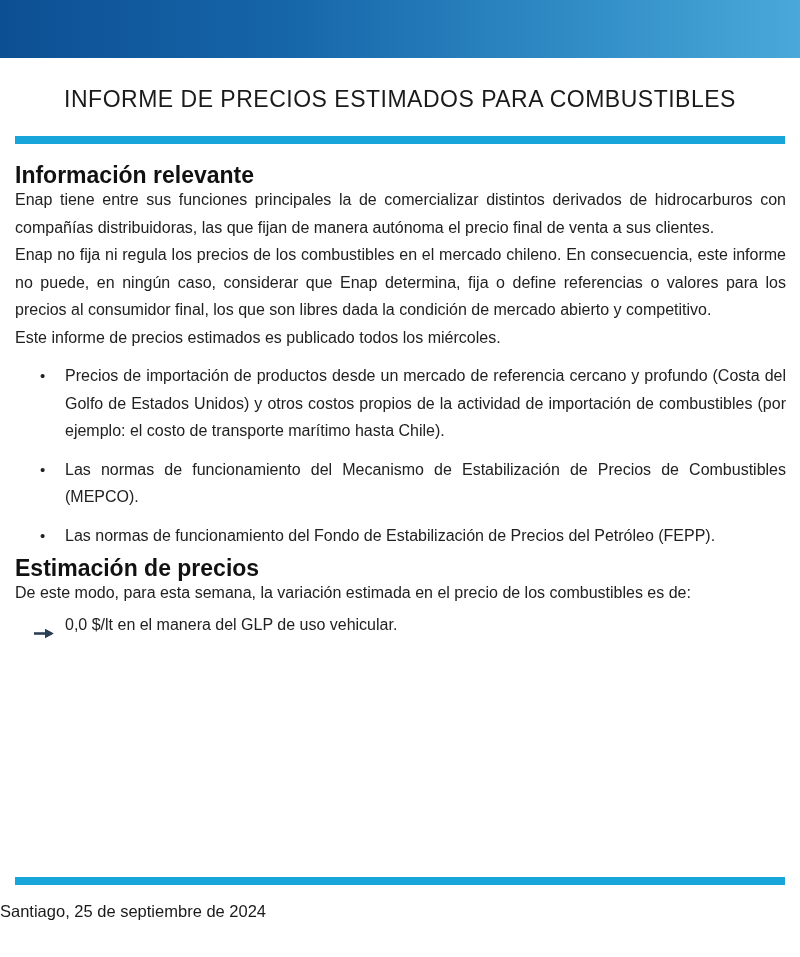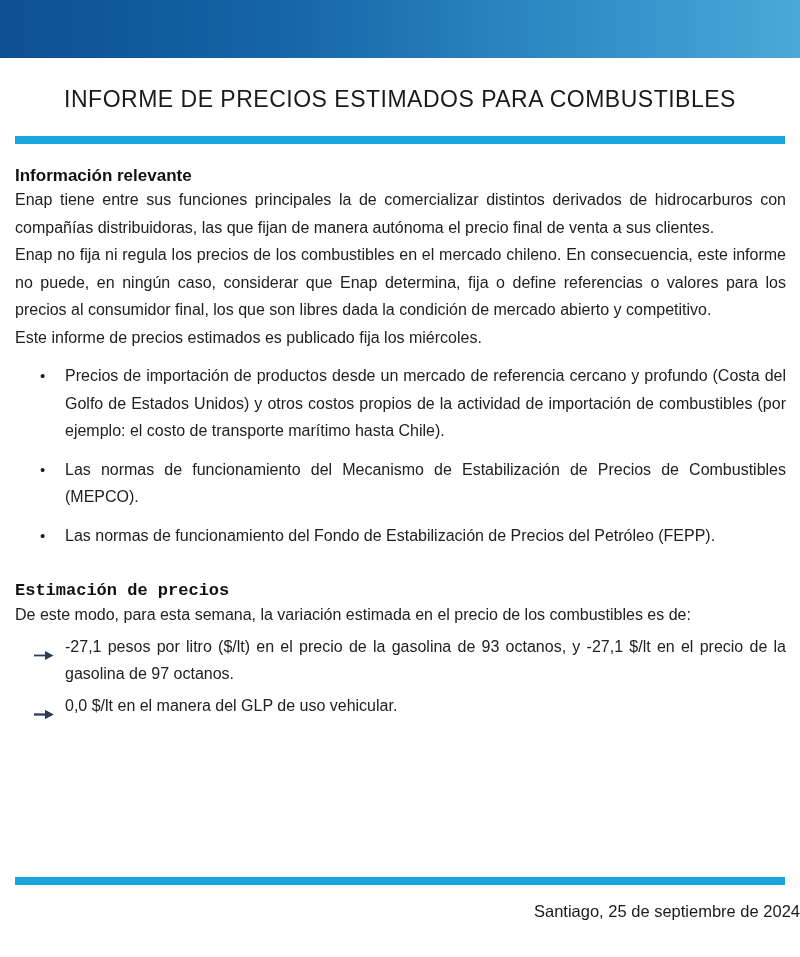--- a/index.html
+++ b/index.html
@@ -35,26 +35,26 @@
   }
 
   .content {
     padding: 0 14px 0 15px;
     font-size: 16px;
     line-height: 27.5px;
   }
 
   h2.section-heading {
     margin-top: 21px;
-    font-size: 17px;
+    font-size: 23px;
     font-weight: 700;
     color: #111111;
     line-height: 21px;
   }
-  h2.est-heading { margin-top: 31px; font-family: Liberation Mono, monospace; }
+  h2.est-heading { margin-top: 9px; }
 
   .content p {
     text-align: justify;
   }
 
   ul.plain-list { list-style: none; }
 
   li.bullet-item {
     position: relative;
     margin-top: 11px;
@@ -87,21 +87,21 @@
     position: absolute;
     left: 15px; right: 15px;
     top: 877px;
     height: 8px;
     background: #18a6da;
   }
   .footer-date {
     position: absolute;
     left: 0; right: 0;
     top: 898px;
-    text-align: right;
+    text-align: left;
     font-size: 16.5px;
     color: #1a1a1a;
     line-height: 26px;
   }
 </style>
 </head>
 <body>
 
 <div class="page">
 
@@ -110,21 +110,21 @@
   <div class="doc-title">INFORME DE PRECIOS ESTIMADOS PARA COMBUSTIBLES</div>
 
   <div class="divider"></div>
 
   <div class="content">
 
     <h2 class="section-heading">Información relevante</h2>
 
     <p>Enap tiene entre sus funciones principales la de comercializar distintos derivados de hidrocarburos con compañías distribuidoras, las que fijan de manera autónoma el precio final de venta a sus clientes.</p>
     <p>Enap no fija ni regula los precios de los combustibles en el mercado chileno. En consecuencia, este informe no puede, en ningún caso, considerar que Enap determina, fija o define referencias o valores para los precios al consumidor final, los que son libres dada la condición de mercado abierto y competitivo.</p>
-    <p>Este informe de precios estimados es publicado fija los miércoles.</p>
+    <p>Este informe de precios estimados es publicado todos los miércoles.</p>
 
     <ul class="plain-list">
       <li class="bullet-item">
         <span class="dot">•</span>
         <span>Precios de importación de productos desde un mercado de referencia cercano y profundo (Costa del Golfo de Estados Unidos) y otros costos propios de la actividad de importación de combustibles (por ejemplo: el costo de transporte marítimo hasta Chile).</span>
       </li>
       <li class="bullet-item">
         <span class="dot">•</span>
         <span>Las normas de funcionamiento del Mecanismo de Estabilización de Precios de Combustibles (MEPCO).</span>
       </li>
@@ -139,21 +139,20 @@
     <p>De este modo, para esta semana, la  variación estimada en el precio de los combustibles es de:</p>
 
     <ul class="plain-list">
       <li class="arrow-item">
         <span class="arrow">
           <svg width="20" height="11" viewBox="0 0 20 11">
               <line x1="0" y1="5.5" x2="12" y2="5.5" stroke="#2b3e54" stroke-width="1.8"></line>
               <path d="M11 1 L19.5 5.5 L11 10 Z" fill="#2b3e54"></path>
             </svg>
         </span>
-        <span>-27,1 pesos por litro ($/lt) en el precio de la gasolina de 93 octanos, y -27,1 $/lt en el precio de la gasolina de 97 octanos.</span>
       </li>
       <li class="arrow-item">
         <span class="arrow">
           <svg width="20" height="11" viewBox="0 0 20 11">
               <line x1="0" y1="5.5" x2="12" y2="5.5" stroke="#2b3e54" stroke-width="1.8"></line>
               <path d="M11 1 L19.5 5.5 L11 10 Z" fill="#2b3e54"></path>
             </svg>
         </span>
       </li>
       <li class="arrow-item">

